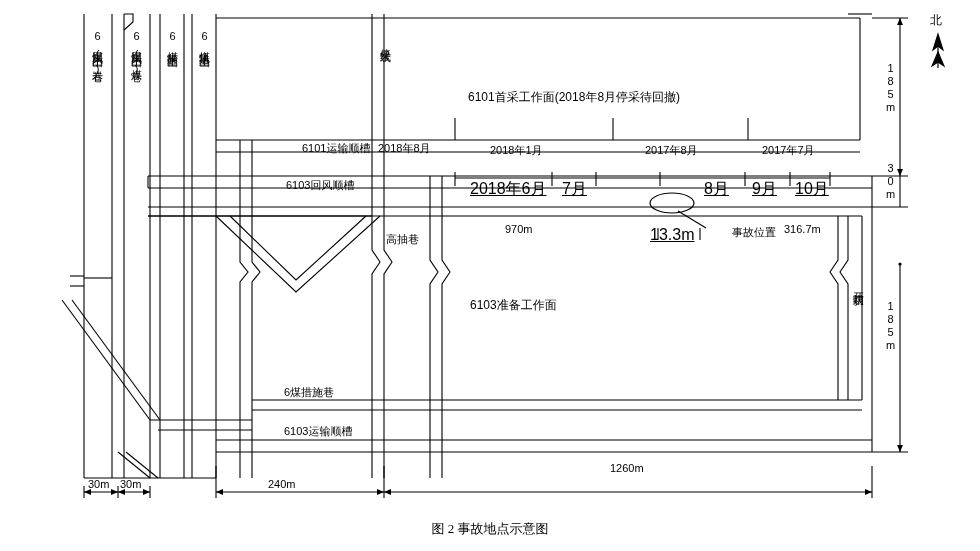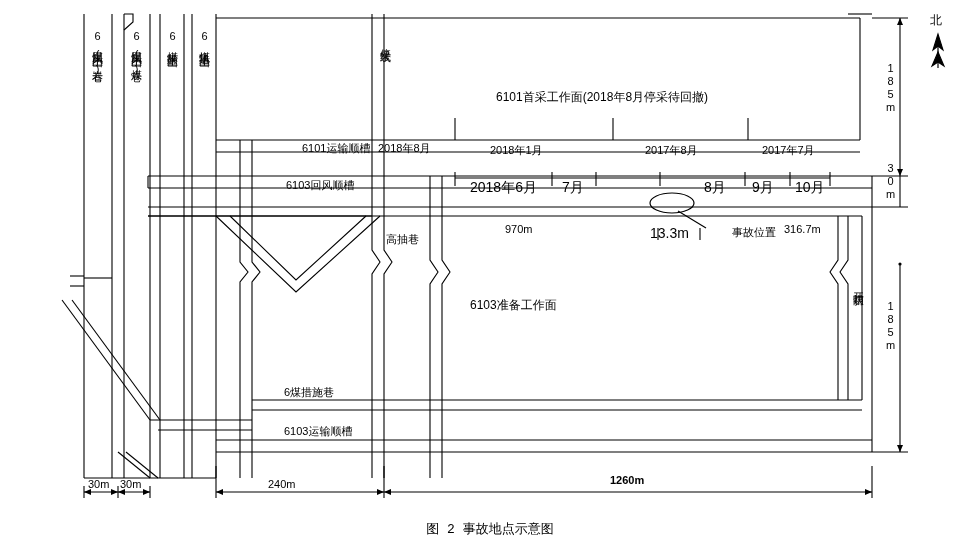--- a/index.html
+++ b/index.html
@@ -40,23 +40,23 @@
     line-height: 1.05;
   }
   .caption {
     position: absolute;
     left: 0;
     top: 520px;
     width: 980px;
     text-align: center;
     font-size: 13px;
     color: #000;
-    font-family: Liberation Mono, monospace;
-  }
-  .sm { font-size: 14px; }
+    font-family: Liberation Serif, serif;
+  }
+  .sm { font-size: 16px; text-decoration: underline; }
   .md { font-size: 11px; }
   .lg { font-size: 12px; }
 </style>
 </head>
 <body>
 
 <div id="root">
 
   <svg class="diagram" viewBox="0 0 980 551">
     <g fill="none" stroke="#000000" stroke-width="1.1" stroke-linejoin="miter" stroke-linecap="butt">
@@ -187,21 +187,21 @@
 
   <div class="lbl vert md" style="left:91px; top:30px; height:200px;">6煤回风上山(岩巷)</div>
   <div class="lbl vert md" style="left:130px; top:30px; height:200px;">6煤回风上山(煤巷)</div>
   <div class="lbl vert md" style="left:166px; top:30px; height:170px;">6煤胶带上山</div>
   <div class="lbl vert md" style="left:198px; top:30px; height:170px;">6煤轨道上山</div>
 
   <div class="lbl vert md" style="left:379px; top:40px; height:100px;">停采线</div>
 
   <div class="lbl vert md" style="left:852px; top:284px; height:70px;">开切眼</div>
 
-  <div class="lbl lg" style="left:496px; top:91px;">6101首采工作面(2018年8月停采待回撤)</div>
+  <div class="lbl lg" style="left:468px; top:91px;">6101首采工作面(2018年8月停采待回撤)</div>
 
   <div class="lbl md" style="left:302px; top:142px;">6101运输顺槽</div>
 
   <div class="lbl md" style="left:378px; top:142px;">2018年8月</div>
   <div class="lbl md" style="left:490px; top:144px;">2018年1月</div>
   <div class="lbl md" style="left:645px; top:144px;">2017年8月</div>
   <div class="lbl md" style="left:762px; top:144px;">2017年7月</div>
 
   <div class="lbl md" style="left:286px; top:179px;">6103回风顺槽</div>
 
@@ -221,21 +221,21 @@
 
   <div class="lbl lg" style="left:470px; top:299px;">6103准备工作面</div>
 
   <div class="lbl md" style="left:284px; top:386px;">6煤措施巷</div>
 
   <div class="lbl md" style="left:284px; top:425px;">6103运输顺槽</div>
 
   <div class="lbl md" style="left:88px; top:478px;">30m</div>
   <div class="lbl md" style="left:120px; top:478px;">30m</div>
   <div class="lbl md" style="left:268px; top:478px;">240m</div>
-  <div class="lbl md" style="left:610px; top:474px;font-weight:bold;">1260m</div>
+  <div class="lbl md" style="left:610px; top:462px;">1260m</div>
 
   <div class="lbl vert md" style="left:884px; top:62px; height:60px;">185m</div>
   <div class="lbl vert md" style="left:884px; top:162px; height:50px;">30m</div>
   <div class="lbl vert md" style="left:884px; top:300px; height:60px;">185m</div>
 
   <div class="lbl lg" style="left:930px; top:14px;">北</div>
 
   <div class="caption">图 2   事故地点示意图</div>
 
 </div>

